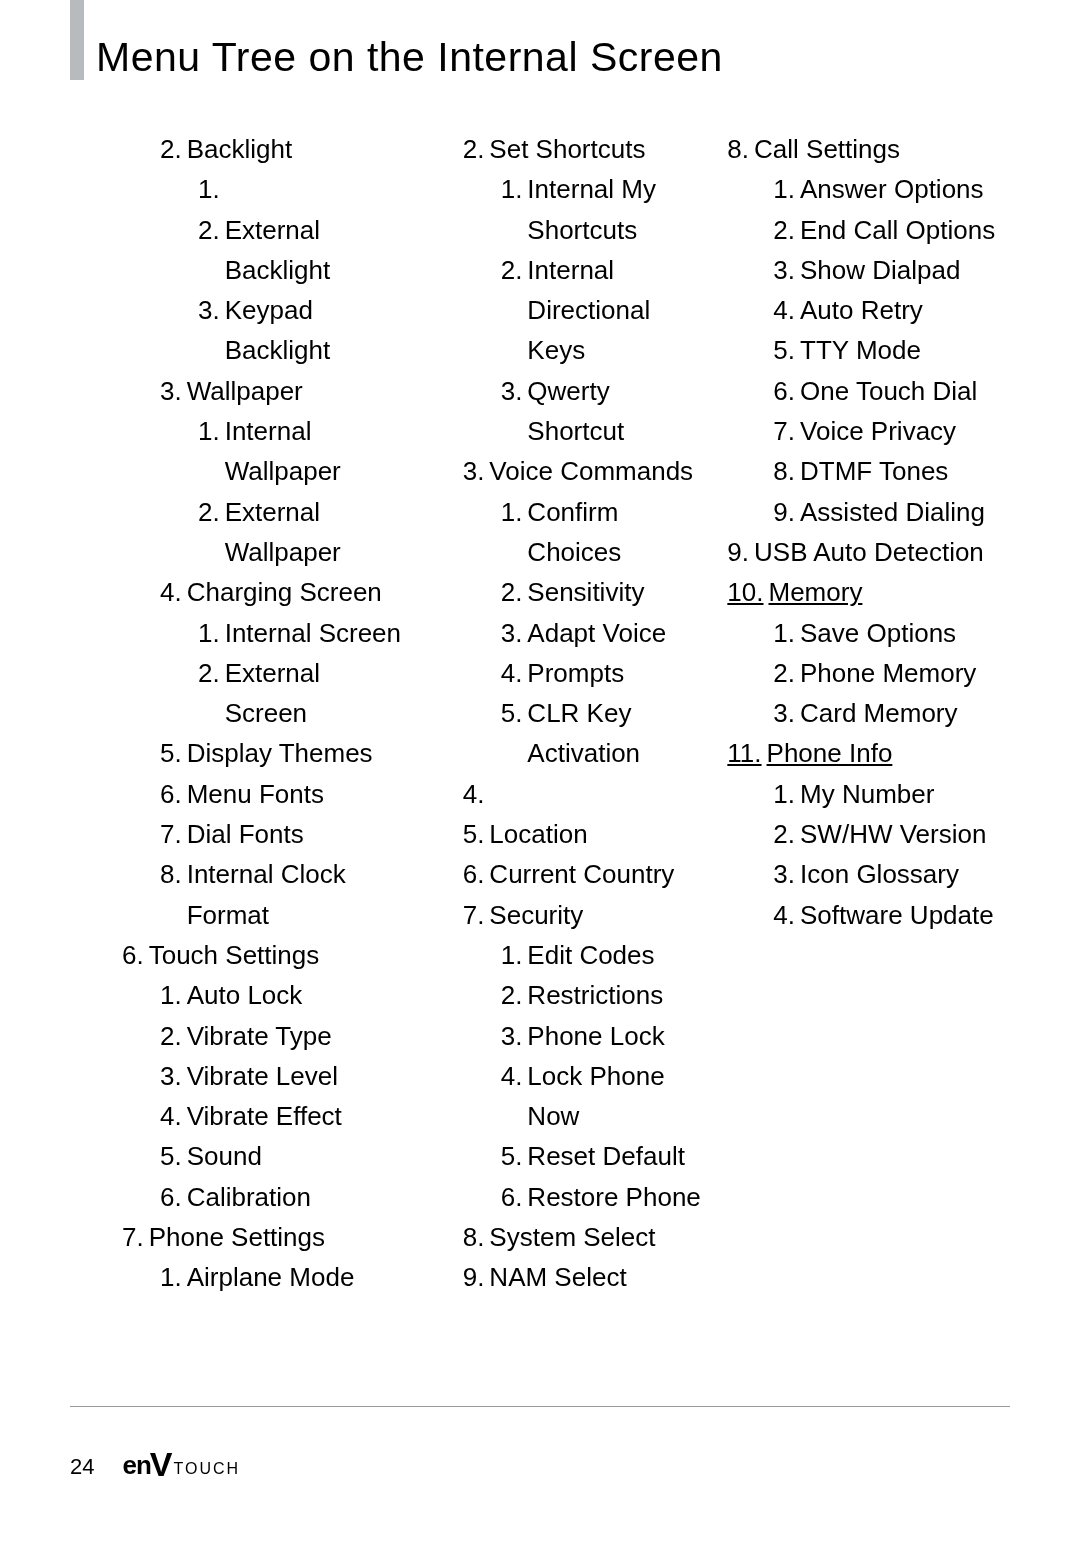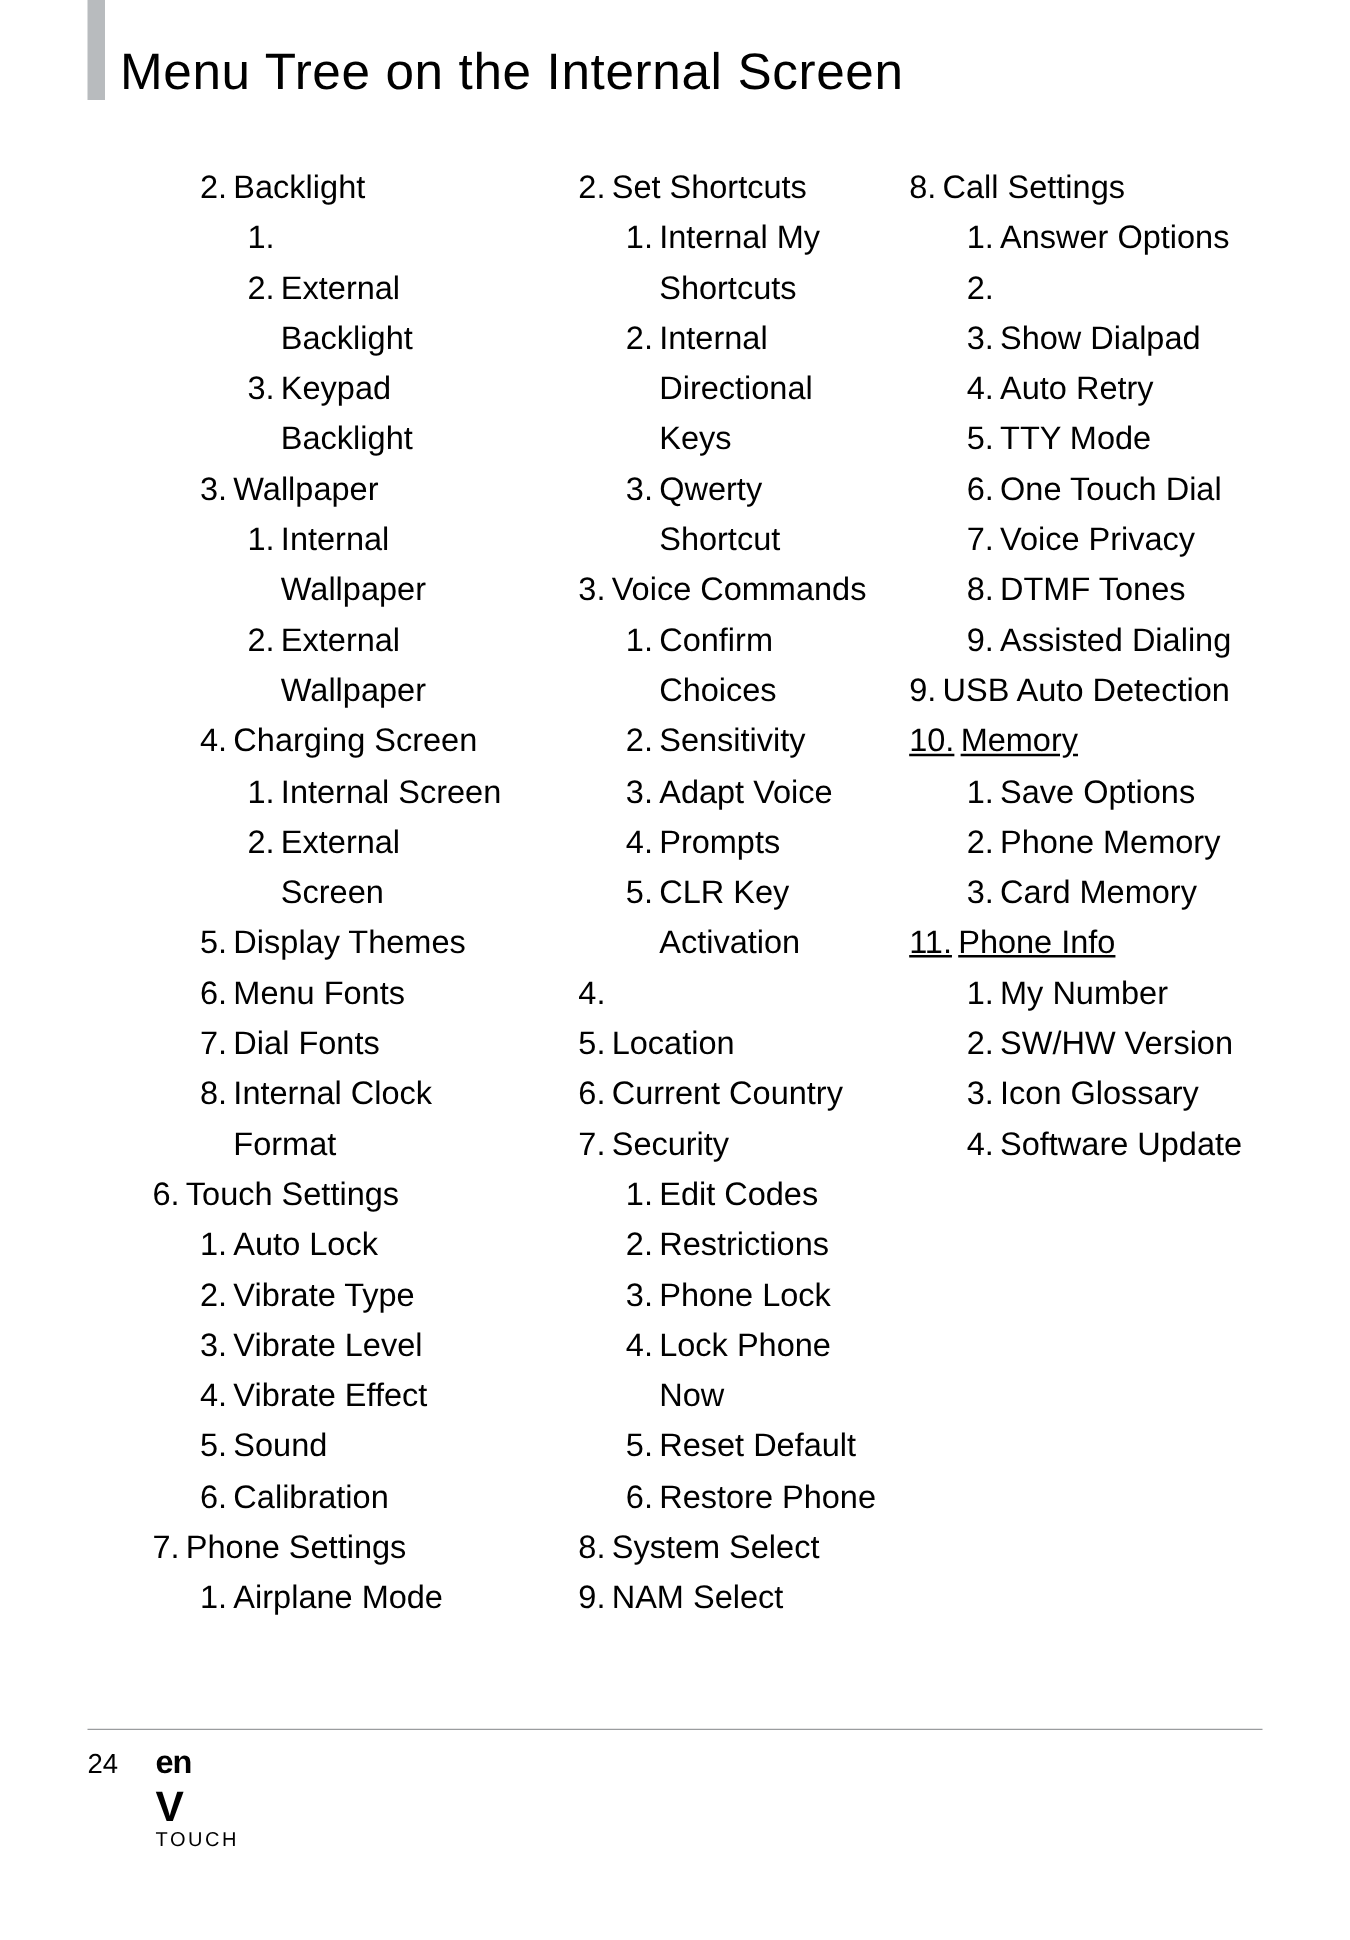--- a/index.html
+++ b/index.html
@@ -61,34 +61,33 @@
   .label-wrap {
     flex: 1;
   }
 
   .footer {
     position: absolute;
     bottom: 70px;
     left: 70px;
     right: 70px;
     border-top: 1.5px solid #9a9c9e;
-    padding-top: 10px;
+    padding-top: 36px;
     display: flex;
     align-items: baseline;
   }
   .page-number {
     font-size: 22px;
     color: #000;
     margin-right: 28px;
   }
   .brand {
     display: flex;
     align-items: baseline;
     font-weight: bold;
-    flex-direction: column;
   }
   .brand-en {
     font-size: 26px;
     font-weight: 700;
     letter-spacing: -1px;
   }
   .brand-v {
     font-size: 34px;
     font-weight: 700;
     position: relative;
@@ -300,20 +299,21 @@
         <div class="item" style="display: flex; padding-left: 0px;">
           <span class="num">8.</span>
           <span class="label-wrap">Call Settings</span>
         </div>
         <div class="item" style="display: flex; padding-left: 46px;">
           <span class="num">1.</span>
           <span class="label-wrap">Answer Options</span>
         </div>
         <div class="item" style="display: flex; padding-left: 46px;">
           <span class="num">2.</span>
+          <span class="label-wrap">End Call Options</span>
         </div>
         <div class="item" style="display: flex; padding-left: 46px;">
           <span class="num">3.</span>
           <span class="label-wrap">Show Dialpad</span>
         </div>
         <div class="item" style="display: flex; padding-left: 46px;">
           <span class="num">4.</span>
           <span class="label-wrap">Auto Retry</span>
         </div>
         <div class="item" style="display: flex; padding-left: 46px;">

